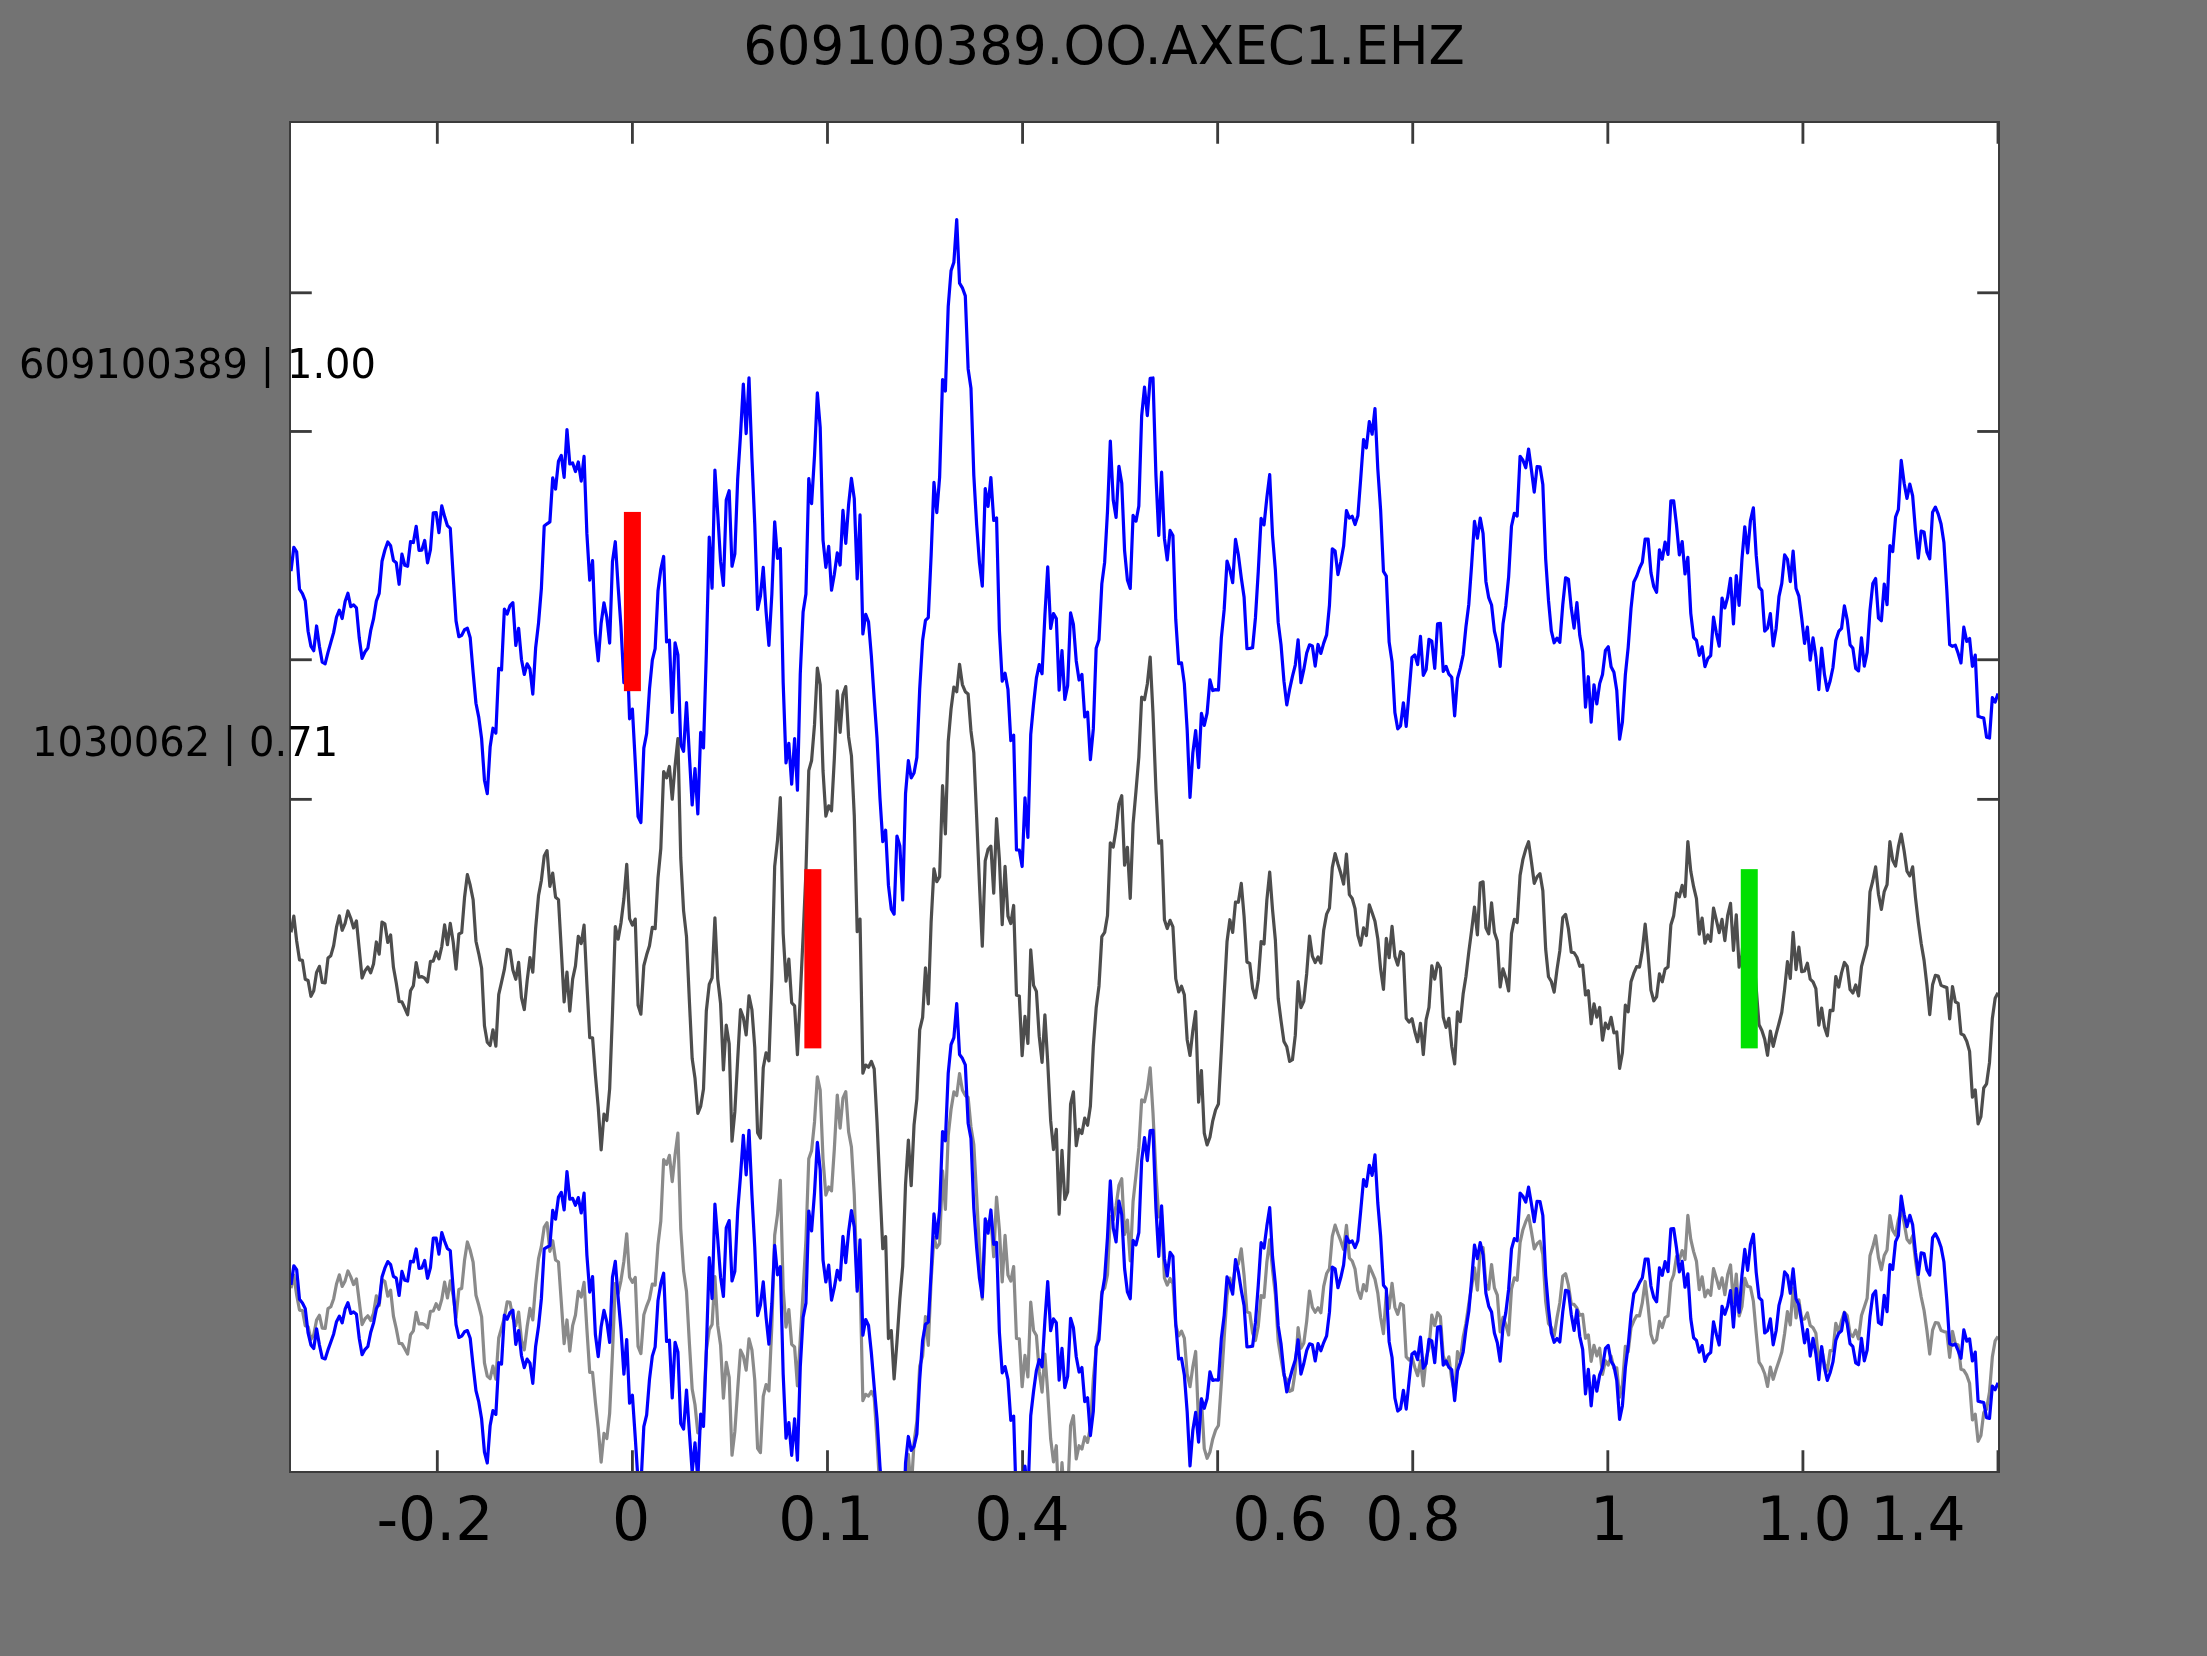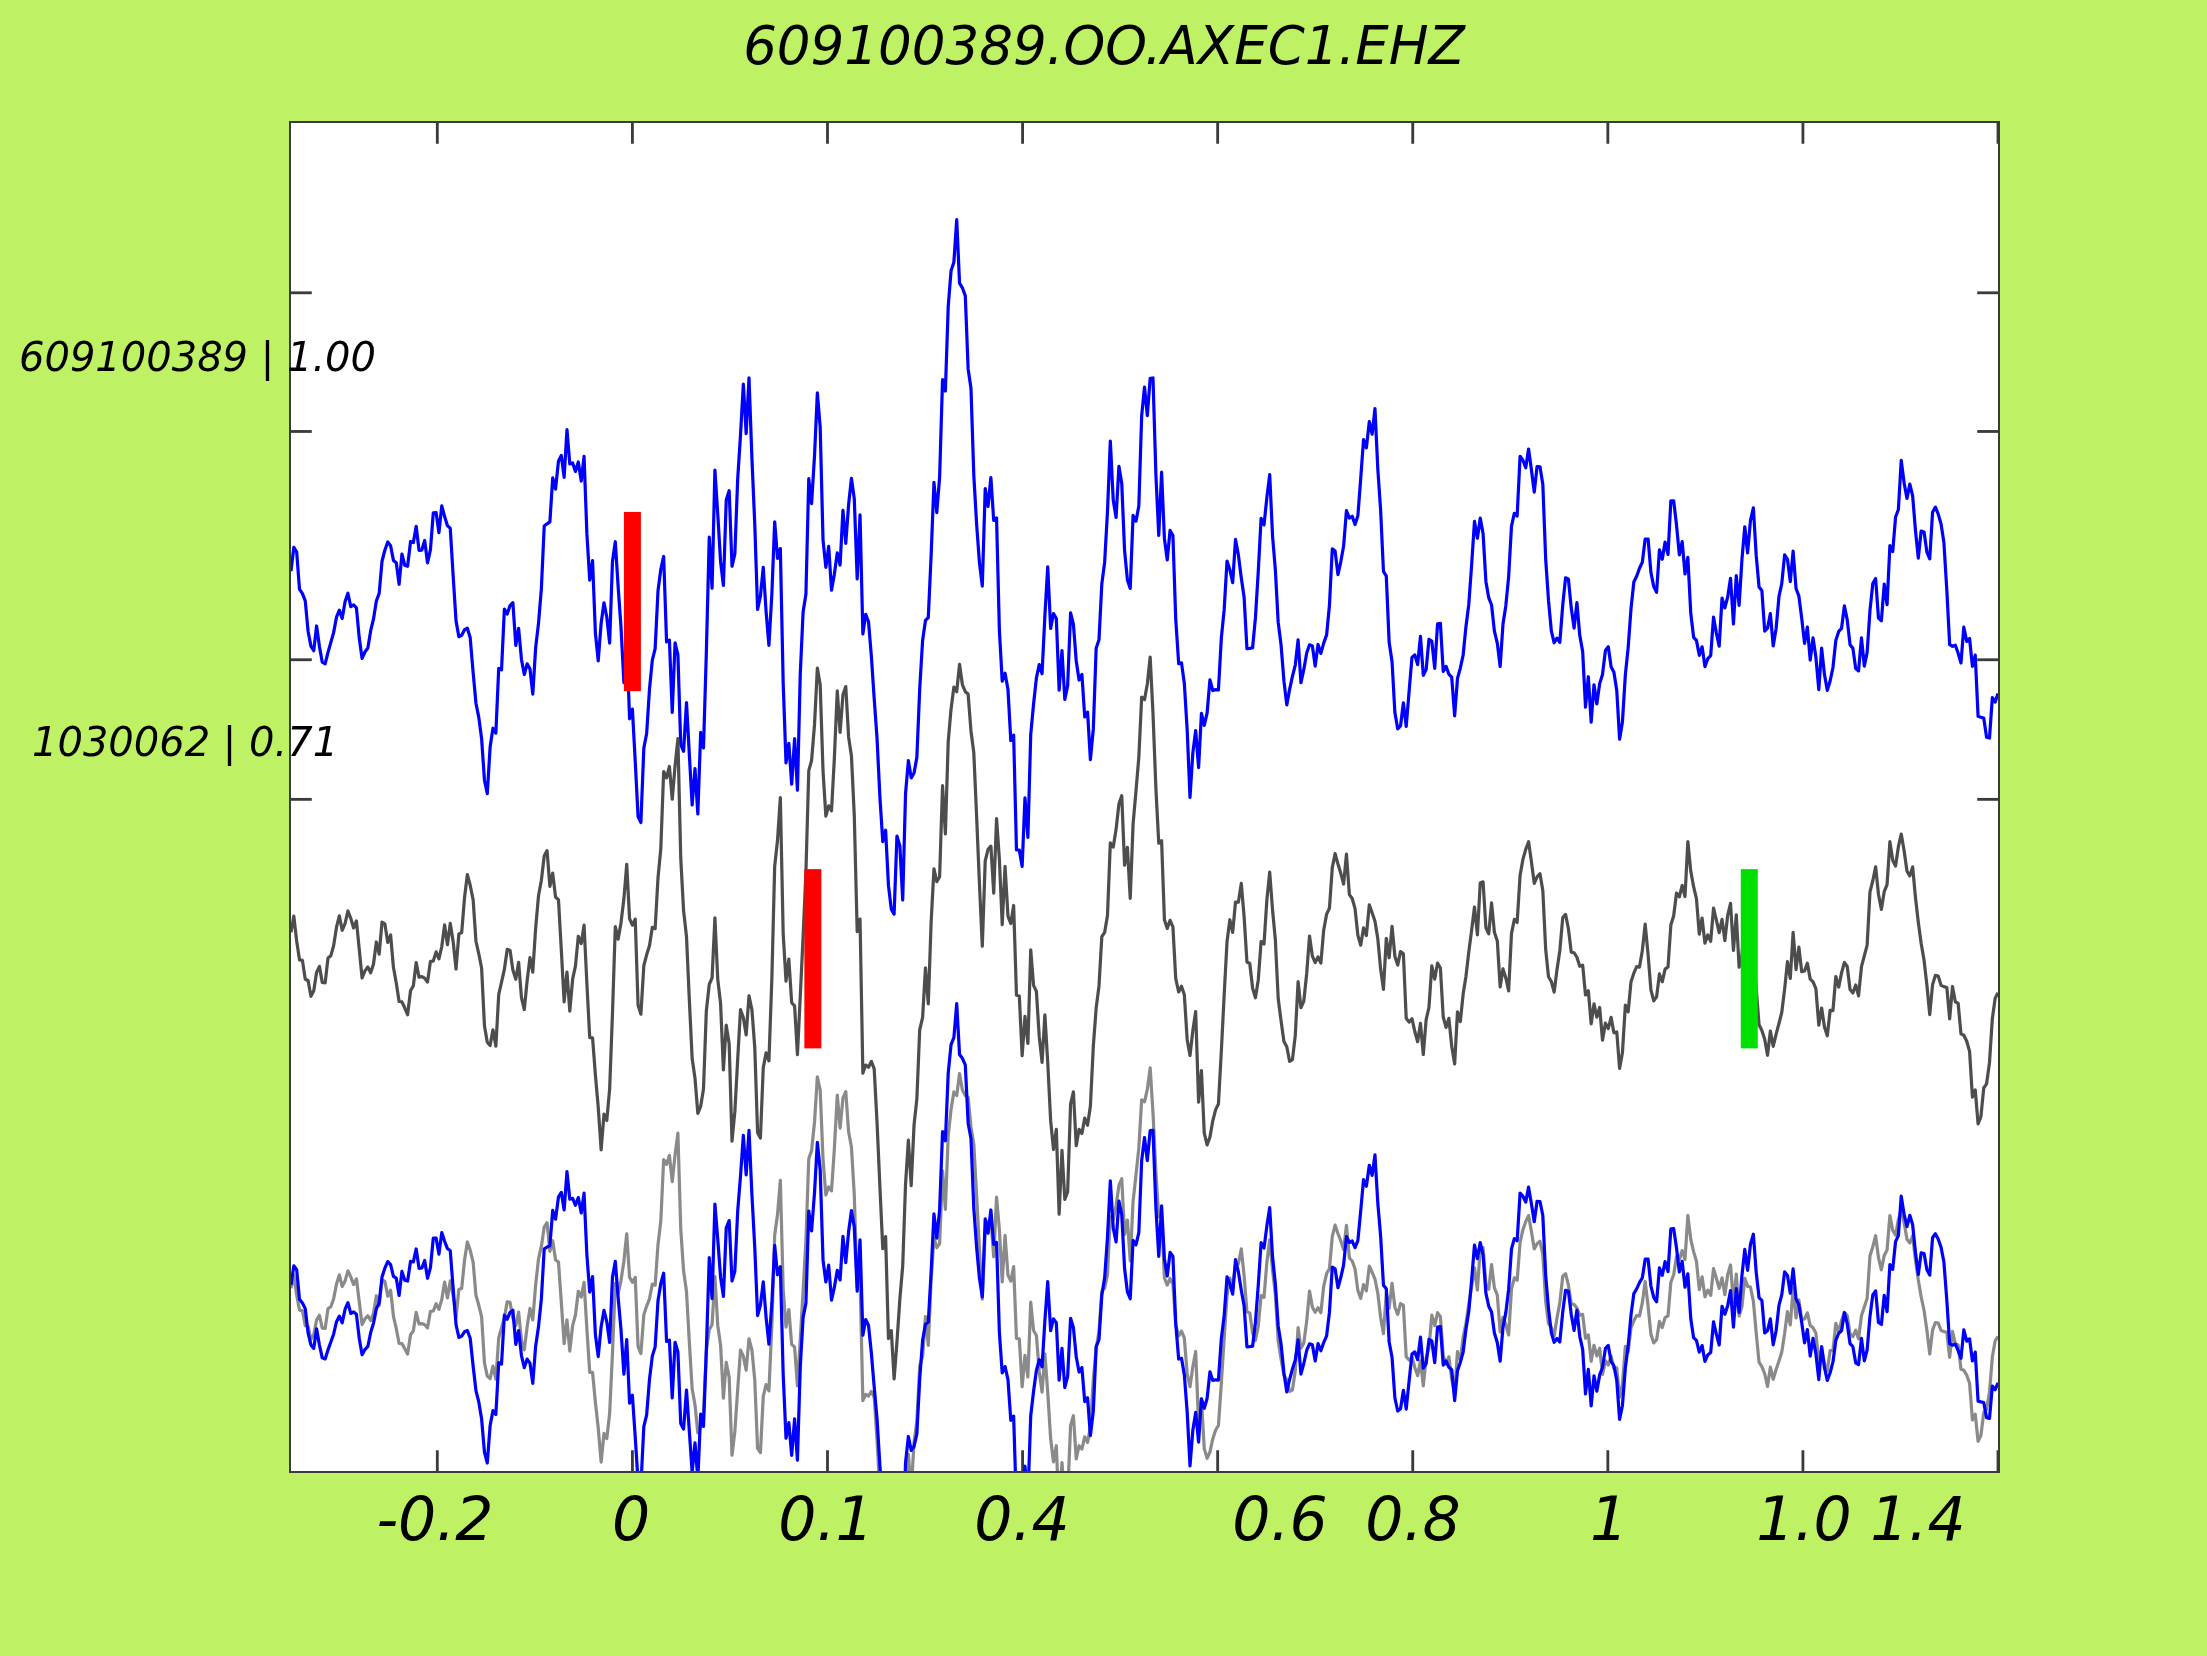--- a/index.html
+++ b/index.html
@@ -6,23 +6,22 @@
   html, body {
     margin: 0; padding: 0;
     width: 2208px; height: 1656px;
     background: #ffffff;
     font-family: "DejaVu Sans", sans-serif;
   }
   #figure {
     position: relative;
     width: 2208px;
     height: 1656px;
-    background: #bef264;
+    background: #737373;
     overflow: hidden;
-    font-style: italic;
   }
   #chart-title {
     position: absolute;
     left: 0; top: 17px;
     width: 2208px;
     text-align: center;
     font-size: 53px;
     font-weight: 400;
     color: #000000;
     letter-spacing: 0px;
@@ -44,21 +43,21 @@
     width: 100%; height: 100%;
     display: block;
   }
   .trace-label {
     position: absolute;
     font-size: 40px;
     color: #000000;
     white-space: nowrap;
     font-family: "DejaVu Sans", sans-serif;
   }
-  #trace-label-0 { left: 19px; top: 334px; }
+  #trace-label-0 { left: 19px; top: 341px; }
   #trace-label-1 { left: 19px; top: 719px; margin-left: 13px; }
   .xtick-label {
     position: absolute;
     top: 1484px;
     font-size: 60px;
     color: #000000;
     text-align: center;
     transform: translateX(-50%);
     white-space: nowrap;
   }

